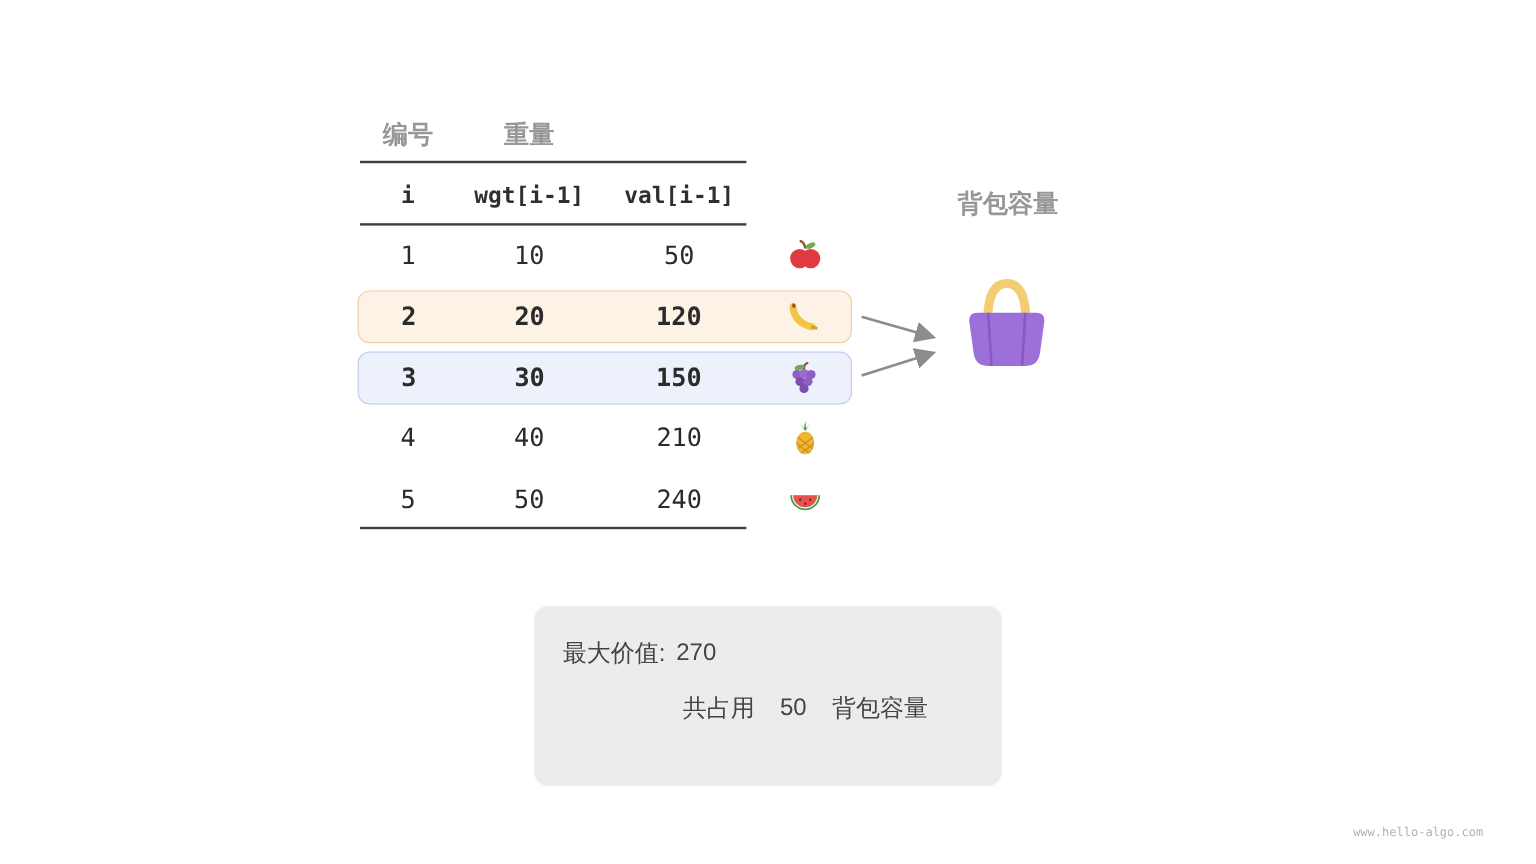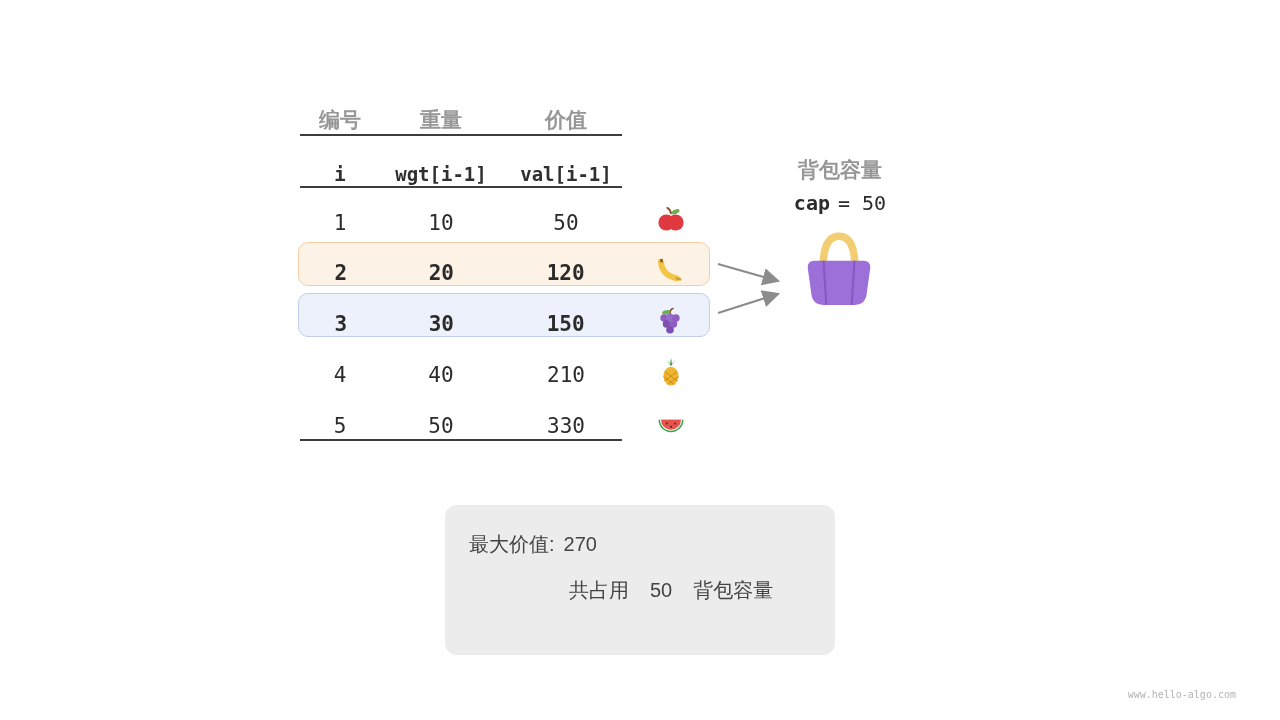--- a/index.html
+++ b/index.html
@@ -7,21 +7,21 @@
   body {
     width:1280px; height:720px;
     font-family:"Liberation Sans", sans-serif;
     color:#2f2f2f;
   }
   .canvas { position:relative; width:1280px; height:720px; overflow:hidden; background:#ffffff; }
 
   
   .hdr-row, .data-row {
     position:absolute; left:298px; width:412px; height:44px;
-    display:flex; align-items:flex-end;
+    display:flex; align-items:center;
   }
   .cell-i   { width:84px;  text-align:center; }
   .cell-wgt { width:118px; text-align:center; }
   .cell-val { width:132px; text-align:center; }
   .cell-fruit { width:78px; display:flex; justify-content:center; align-items:center; }
 
   .cn-header { color:#979797; font-weight:700; font-size:21px; }
   .code-header { font-family:"DejaVu Sans Mono", monospace; font-weight:700; font-size:19px; color:#2f2f2f; }
   .data-row { font-family:"DejaVu Sans Mono", monospace; font-size:21px; color:#2b2b2b; }
   .data-row.emph { font-weight:700; }
@@ -119,21 +119,20 @@
       <path d="M33.5 38 L36.5 85 M66.5 38 L63.5 85" stroke="#8657c5" stroke-width="2.2" fill="none"></path>
     </symbol>
   </defs>
 </svg>
 
 <div class="canvas">
 
   <div class="hdr-row" style="top:90px">
     <div class="cell-i cn-header">编号</div>
     <div class="cell-wgt cn-header">重量</div>
-    <div class="cell-val cn-header">价值</div>
   </div>
 
   <div class="rule" style="top:134px"></div>
 
   <div class="hdr-row" style="top:141px">
     <div class="cell-i code-header">i</div>
     <div class="cell-wgt code-header">wgt[i-1]</div>
     <div class="cell-val code-header">val[i-1]</div>
   </div>
 
@@ -179,34 +178,31 @@
     <div class="cell-fruit">
         <svg class="fruit-svg">
           <use href="#sym-pineapple"></use>
         </svg>
       </div>
   </div>
 
   <div class="data-row" style="top:394px">
     <div class="cell-i">5</div>
     <div class="cell-wgt">50</div>
-    <div class="cell-val">330</div>
+    <div class="cell-val">240</div>
     <div class="cell-fruit">
         <svg class="fruit-svg">
           <use href="#sym-watermelon"></use>
         </svg>
       </div>
   </div>
 
   <div class="rule" style="top:439px"></div>
 
   <div class="knap-title">背包容量</div>
-  <div class="cap-line">
-    <span class="kw">cap</span><span class="rest">= 50</span>
-  </div>
 
   <svg class="arrows-svg" viewBox="0 0 72 78">
     <defs>
       <marker id="ah" markerWidth="9" markerHeight="8" refX="7" refY="4" orient="auto">
         <path d="M0,0 L8,4 L0,8 Z" fill="#8c8c8c"></path>
       </marker>
     </defs>
     <line x1="2" y1="21" x2="62" y2="38" stroke="#8c8c8c" stroke-width="2.2" marker-end="url(#ah)"></line>
     <line x1="2" y1="70" x2="62" y2="51" stroke="#8c8c8c" stroke-width="2.2" marker-end="url(#ah)"></line>
   </svg>

